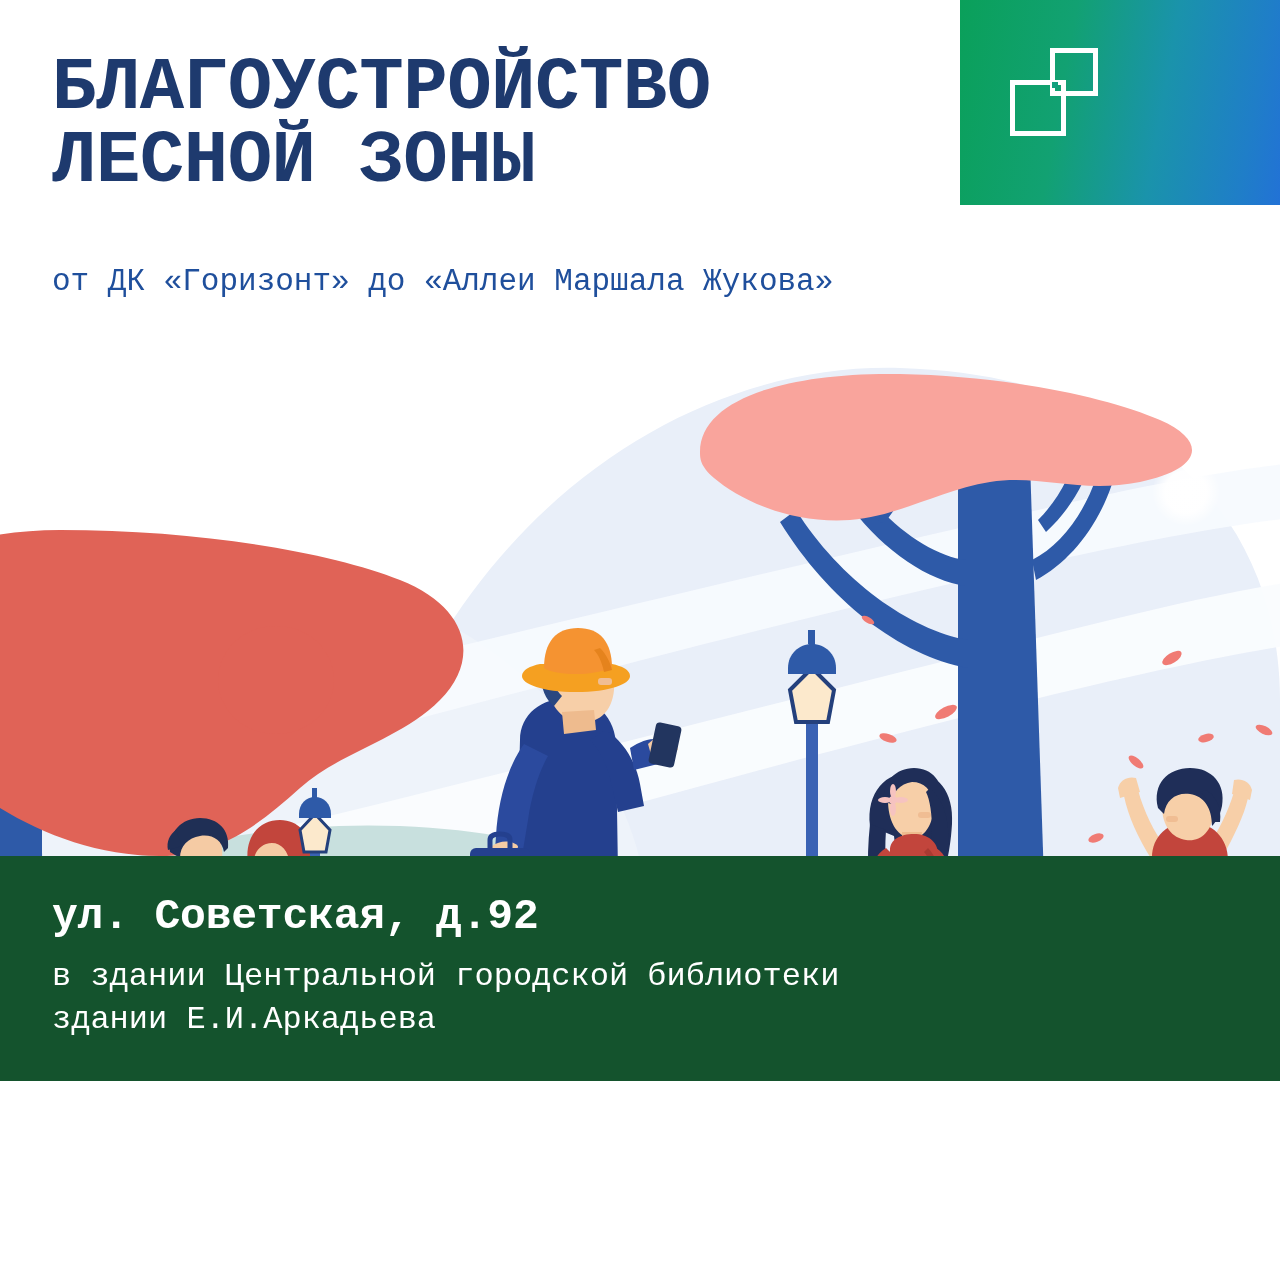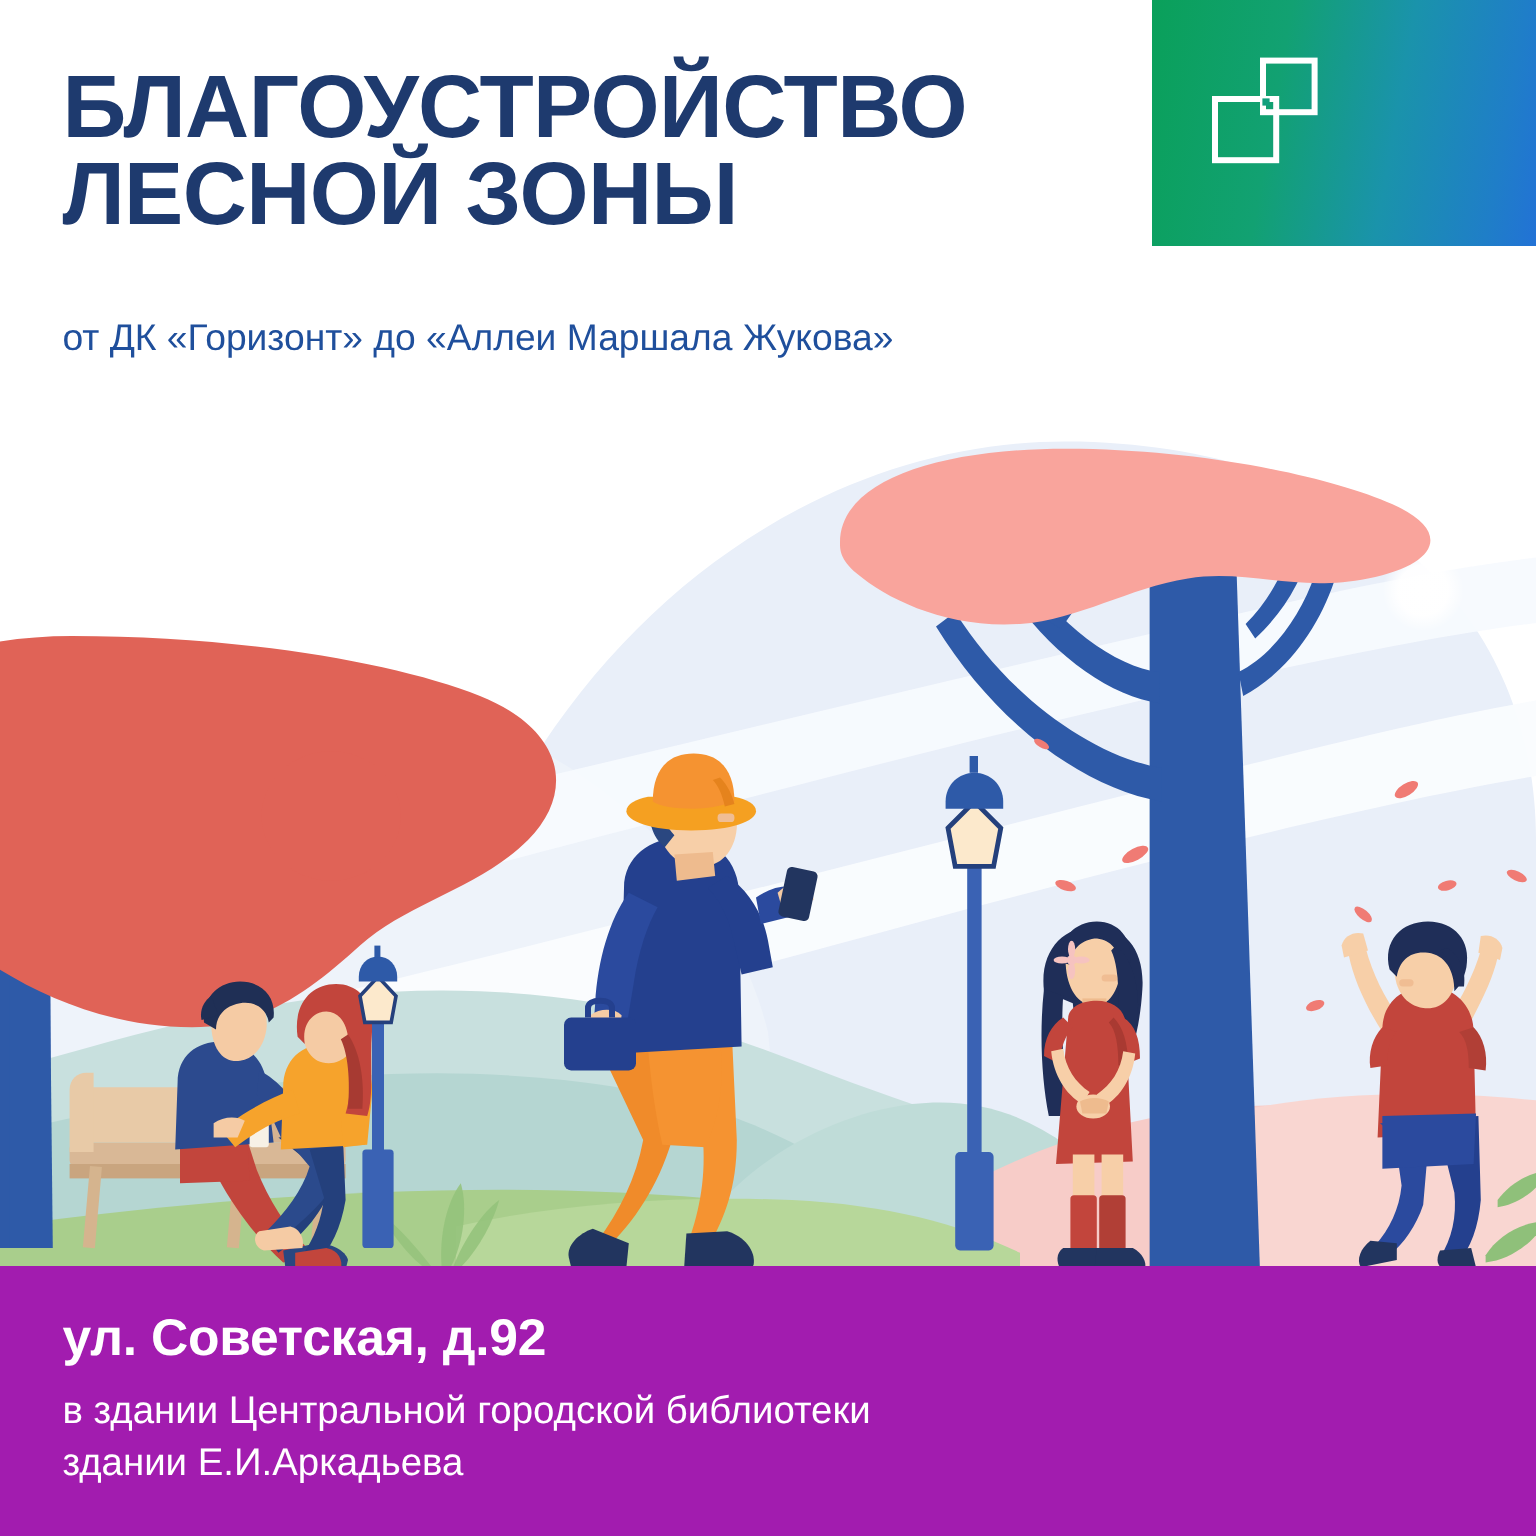--- a/index.html
+++ b/index.html
@@ -5,23 +5,24 @@
 <style>
   html,body{margin:0;padding:0;}
   body{
     width:1280px;height:1280px;
     font-family:"Liberation Sans","DejaVu Sans",sans-serif;
     background:#ffffff;
     overflow:hidden;
   }
   .poster{
     position:relative;
-    width:1280px;height:1280px;
+    width:1280px;height:1097px;
     background:#ffffff;
     overflow:hidden;
+    font-family:Liberation Mono, monospace;
   }
 
   
   .header{
     position:absolute;left:0;top:0;width:1280px;height:340px;
     z-index:40;
     pointer-events:none;
   }
   .title-block{
     position:absolute;left:52px;top:52px;width:900px;
@@ -79,22 +80,22 @@
 
   
   .scene{
     position:absolute;left:0;top:0;width:1280px;height:1060px;
     z-index:10;
   }
   .scene svg{display:block;}
 
   
   .footer{
-    position:absolute;left:0;bottom:0;width:1280px;height:225px;
-    background:#a21caf;
+    position:absolute;left:0;bottom:16px;width:1280px;height:225px;
+    background:#14532d;
     z-index:60;
   }
   .footer-left{
     position:absolute;left:52px;top:36px;width:860px;
   }
   .addr{
     font-size:43px;font-weight:bold;color:#ffffff;letter-spacing:-0.2px;
     margin-bottom:14px;
   }
   .addr-sub{

